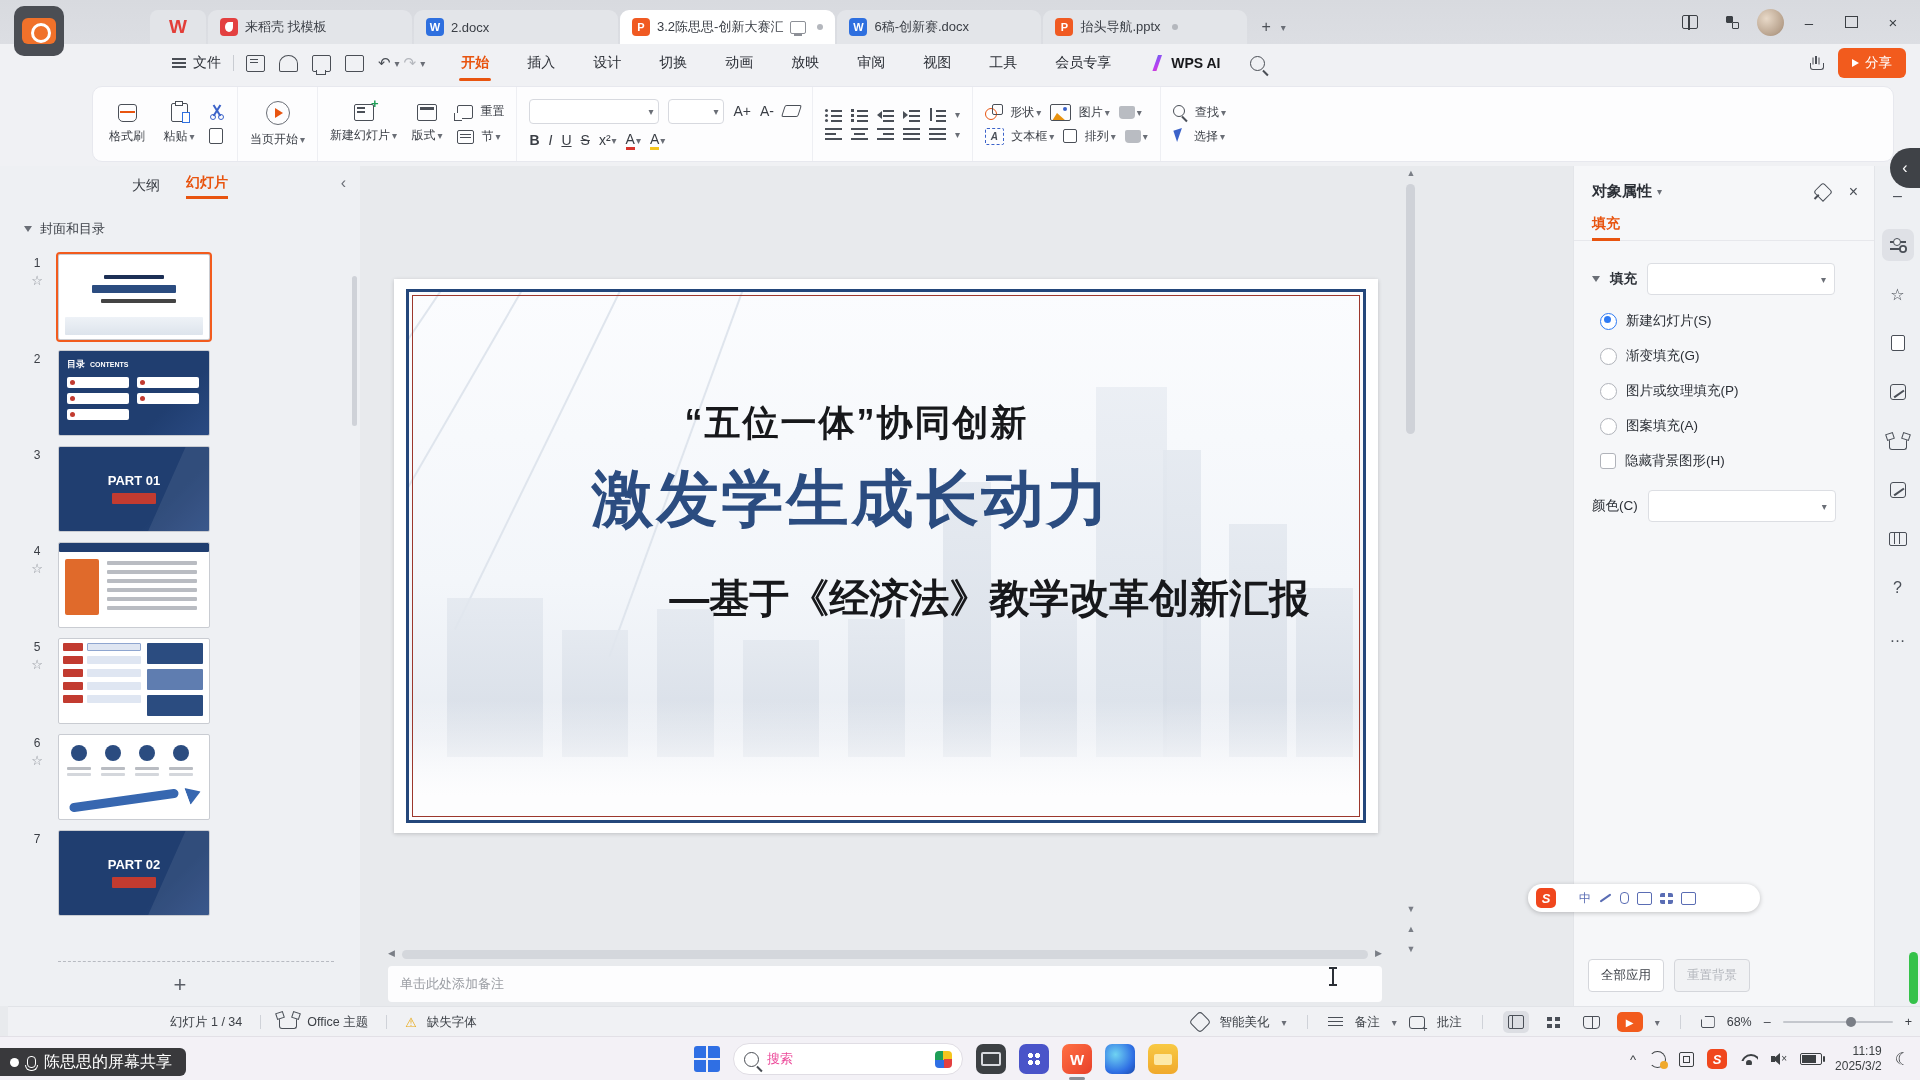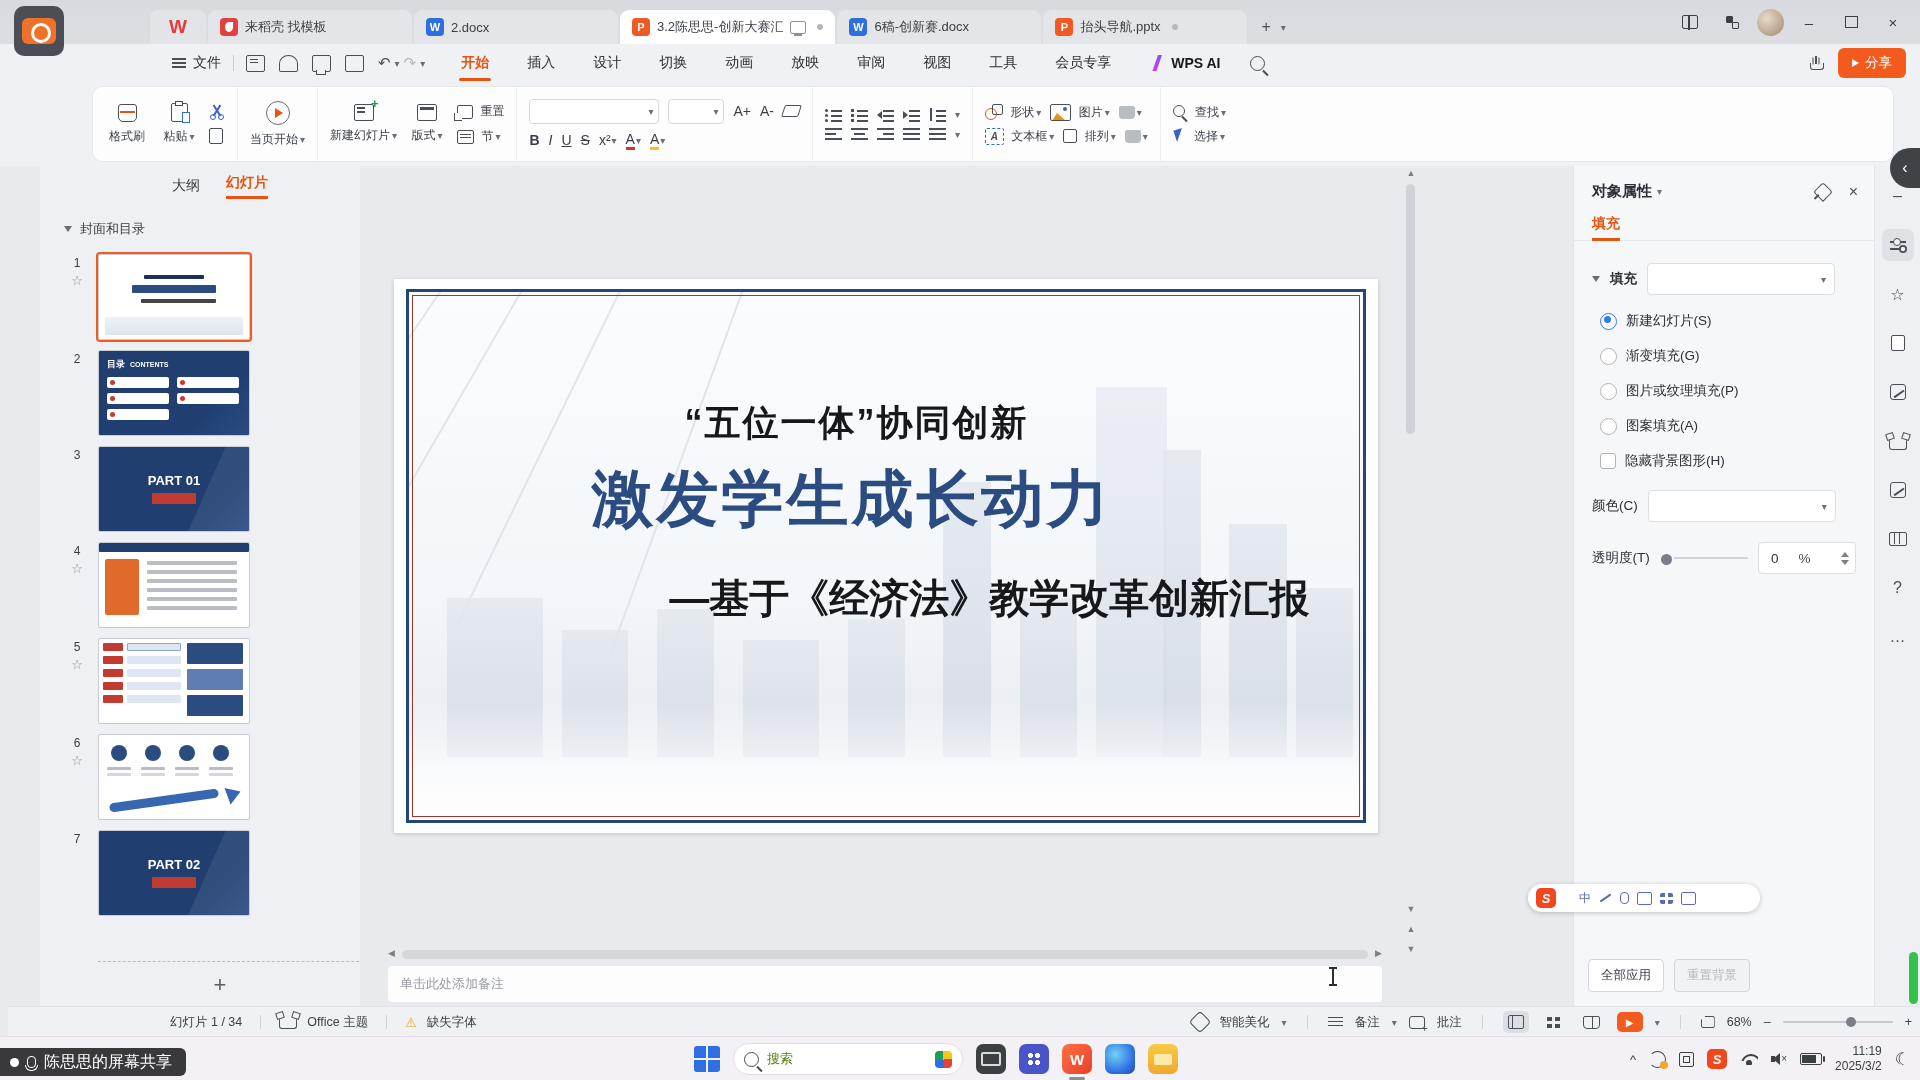--- a/index.html
+++ b/index.html
@@ -133,21 +133,21 @@
   .i-txtbox{width:17px;height:15px;border:1.6px dashed #3b62c9;border-radius:2px;display:flex;align-items:center;justify-content:center;font-size:10px;color:#4a4f57;font-weight:bold;}
   .i-arrange{width:12px;height:12px;border:1.6px solid #4a4f57;background:#fff;border-radius:2px;}
   .i-arrange::before{content:"";position:absolute;left:4px;top:4px;width:12px;height:12px;background:#9db7e8;border-radius:2px;z-index:-1;}
   .i-gray{width:16px;height:13px;background:#b9bcc2;border-radius:2px 2px 4px 4px;}
   .i-find{width:15px;height:15px;}
   .i-find::before{content:"";position:absolute;left:0;top:0;width:10px;height:10px;border:1.8px solid #4a4f57;border-radius:50%;}
   .i-find::after{content:"";position:absolute;right:0;bottom:0;width:7px;height:2px;background:#4a4f57;transform:rotate(45deg);}
   .i-selcur{width:14px;height:15px;}
   .i-selcur::before{content:"";position:absolute;left:2px;top:0;border-top:12px solid #3b62c9;border-right:9px solid transparent;transform:rotate(-18deg);}
   
-  .leftpanel{position:absolute;left:0;top:166px;width:360px;height:840px;background:#eef0f3;margin-left:40px;}
+  .leftpanel{position:absolute;left:0;top:166px;width:360px;height:840px;background:#eef0f3;}
   .lp-tabs{display:flex;align-items:center;gap:26px;justify-content:center;height:40px;font-size:14px;color:#3a3e45;position:relative;}
   .lp-tab.active{color:#e8540f;font-weight:bold;border-bottom:3px solid #e8540f;padding-bottom:4px;}
   .lp-collapse{position:absolute;right:14px;top:8px;color:#6a6e76;font-size:16px;}
   .lp-section{display:flex;align-items:center;gap:8px;font-size:13px;color:#3a3e45;padding:14px 0 6px 24px;}
   .tri-exp{width:0;height:0;border-top:6px solid #6a6e76;border-left:4px solid transparent;border-right:4px solid transparent;}
   .thumb-row{display:flex;margin:10px 0 0 24px;gap:8px;}
   .thumb-meta{width:26px;display:flex;flex-direction:column;align-items:center;gap:3px;font-size:12px;color:#3a3e45;padding-top:2px;}
   .thumb-meta .st{color:#8a8e96;font-size:13px;}
   .thumb{width:150px;height:84px;background:#fff;border:1px solid #c9ccd2;border-radius:2px;position:relative;overflow:hidden;flex:0 0 auto;}
   .thumb.sel{outline:2.5px solid #f25b1d;outline-offset:0;}
@@ -250,21 +250,21 @@
   .iv-read::after{content:"";position:absolute;left:50%;top:0;bottom:0;width:1.6px;background:#4a4f57;}
   .play-btn{width:26px;height:20px;background:#f25b1d;border-radius:5px;display:flex;align-items:center;justify-content:center;color:#fff;font-size:10px;}
   .i-fit{width:14px;height:12px;position:relative;}
   .i-fit::before{content:"";position:absolute;inset:0;border:1.6px solid #4a4f57;border-radius:2px;clip-path:polygon(0 0,30% 0,30% 30%,0 30%,0 100%,30% 100%,100% 100%,100% 70%,100% 0);}
   .zoomline{width:110px;height:2px;background:#c4c7cd;position:relative;border-radius:2px;}
   .zoomline::before{content:"";position:absolute;left:58%;top:-4px;width:10px;height:10px;border-radius:50%;background:#7a7e86;}
   
   .taskbar{position:absolute;left:0;top:1036px;width:1920px;height:44px;background:#f3f1f6;border-top:1px solid #e2e0e6;}
   .tb-center{position:absolute;left:694px;top:0;height:44px;display:flex;align-items:center;gap:13px;}
   .win-start{width:26px;height:26px;background:linear-gradient(#2f6fe4,#2f6fe4) 0 0/12px 12px no-repeat,linear-gradient(#2f6fe4,#2f6fe4) 14px 0/12px 12px no-repeat,linear-gradient(#2f6fe4,#2f6fe4) 0 14px/12px 12px no-repeat,linear-gradient(#2f6fe4,#2f6fe4) 14px 14px/12px 12px no-repeat;border-radius:3px;}
-  .tb-search{width:230px;height:32px;background:#fff;border:1px solid #e0dde4;border-radius:16px;display:flex;align-items:center;gap:8px;padding:0 10px;font-size:13px;color:#4d7c0f;box-sizing:border-box;}
+  .tb-search{width:230px;height:32px;background:#fff;border:1px solid #e0dde4;border-radius:16px;display:flex;align-items:center;gap:8px;padding:0 10px;font-size:13px;color:#ec4899;box-sizing:border-box;}
   .tb-search .ic-search{margin-left:0;}
   .ime-colors{margin-left:auto;width:17px;height:17px;border-radius:4px;background:conic-gradient(#f5c51d 0 25%,#e34040 0 50%,#2f6fe4 0 75%,#1d9e57 0);}
   .app{width:30px;height:30px;border-radius:7px;display:flex;align-items:center;justify-content:center;color:#fff;font-weight:bold;font-size:15px;position:relative;}
   .app.dark{background:#3c4043;} .app.dark::after{content:"";width:16px;height:10px;border:2px solid #d8dadf;border-radius:2px;}
   .app.indigo{background:#4a54c9;} .app.indigo::after{content:"";width:14px;height:14px;background:radial-gradient(circle 2.5px,#fff 2.4px,transparent 2.5px) 0 0/7px 7px;}
   .app.wps{background:linear-gradient(135deg,#ff7043,#e8402a);}
   .app.edge{background:radial-gradient(circle at 35% 35%,#6fd3f2,#2f6fe4 65%,#1a49a8);}
   .app.folder{background:linear-gradient(180deg,#f8c944,#f0a92c);} .app.folder::after{content:"";width:18px;height:11px;background:#fde9a8;border-radius:2px;}
   .app-underline{position:absolute;left:7px;right:7px;bottom:-6px;height:3px;border-radius:2px;background:#8a8e96;}
   .tray{position:absolute;right:10px;top:0;height:44px;display:flex;align-items:center;gap:13px;color:#3c4043;font-size:13px;}
@@ -719,32 +719,20 @@
       </div>
       <div class="opt">
         <span class="checkbox"></span>
         <span>隐藏背景图形(H)</span>
       </div>
       <div class="pp-row">
         <span>颜色(C)</span>
         <span class="pp-combo">
             <span class="chev">▾</span>
           </span>
-      </div>
-      <div class="pp-row">
-        <span>透明度(T)</span>
-        <span class="slider"></span>
-        <span class="spinbox">
-          <span style="margin-left:6px;">0</span>
-          <span style="margin-left:14px;color:#4a4f57;">%</span>
-          <span class="spin-tri">
-              <b class="u"></b>
-              <b class="d"></b>
-            </span>
-        </span>
       </div>
     </div>
     <div class="pp-foot">
       <span class="pbtn">全部应用</span>
       <span class="pbtn dis">重置背景</span>
     </div>
   </div>
 
   <div class="strip">
     <span class="sic">–</span>

